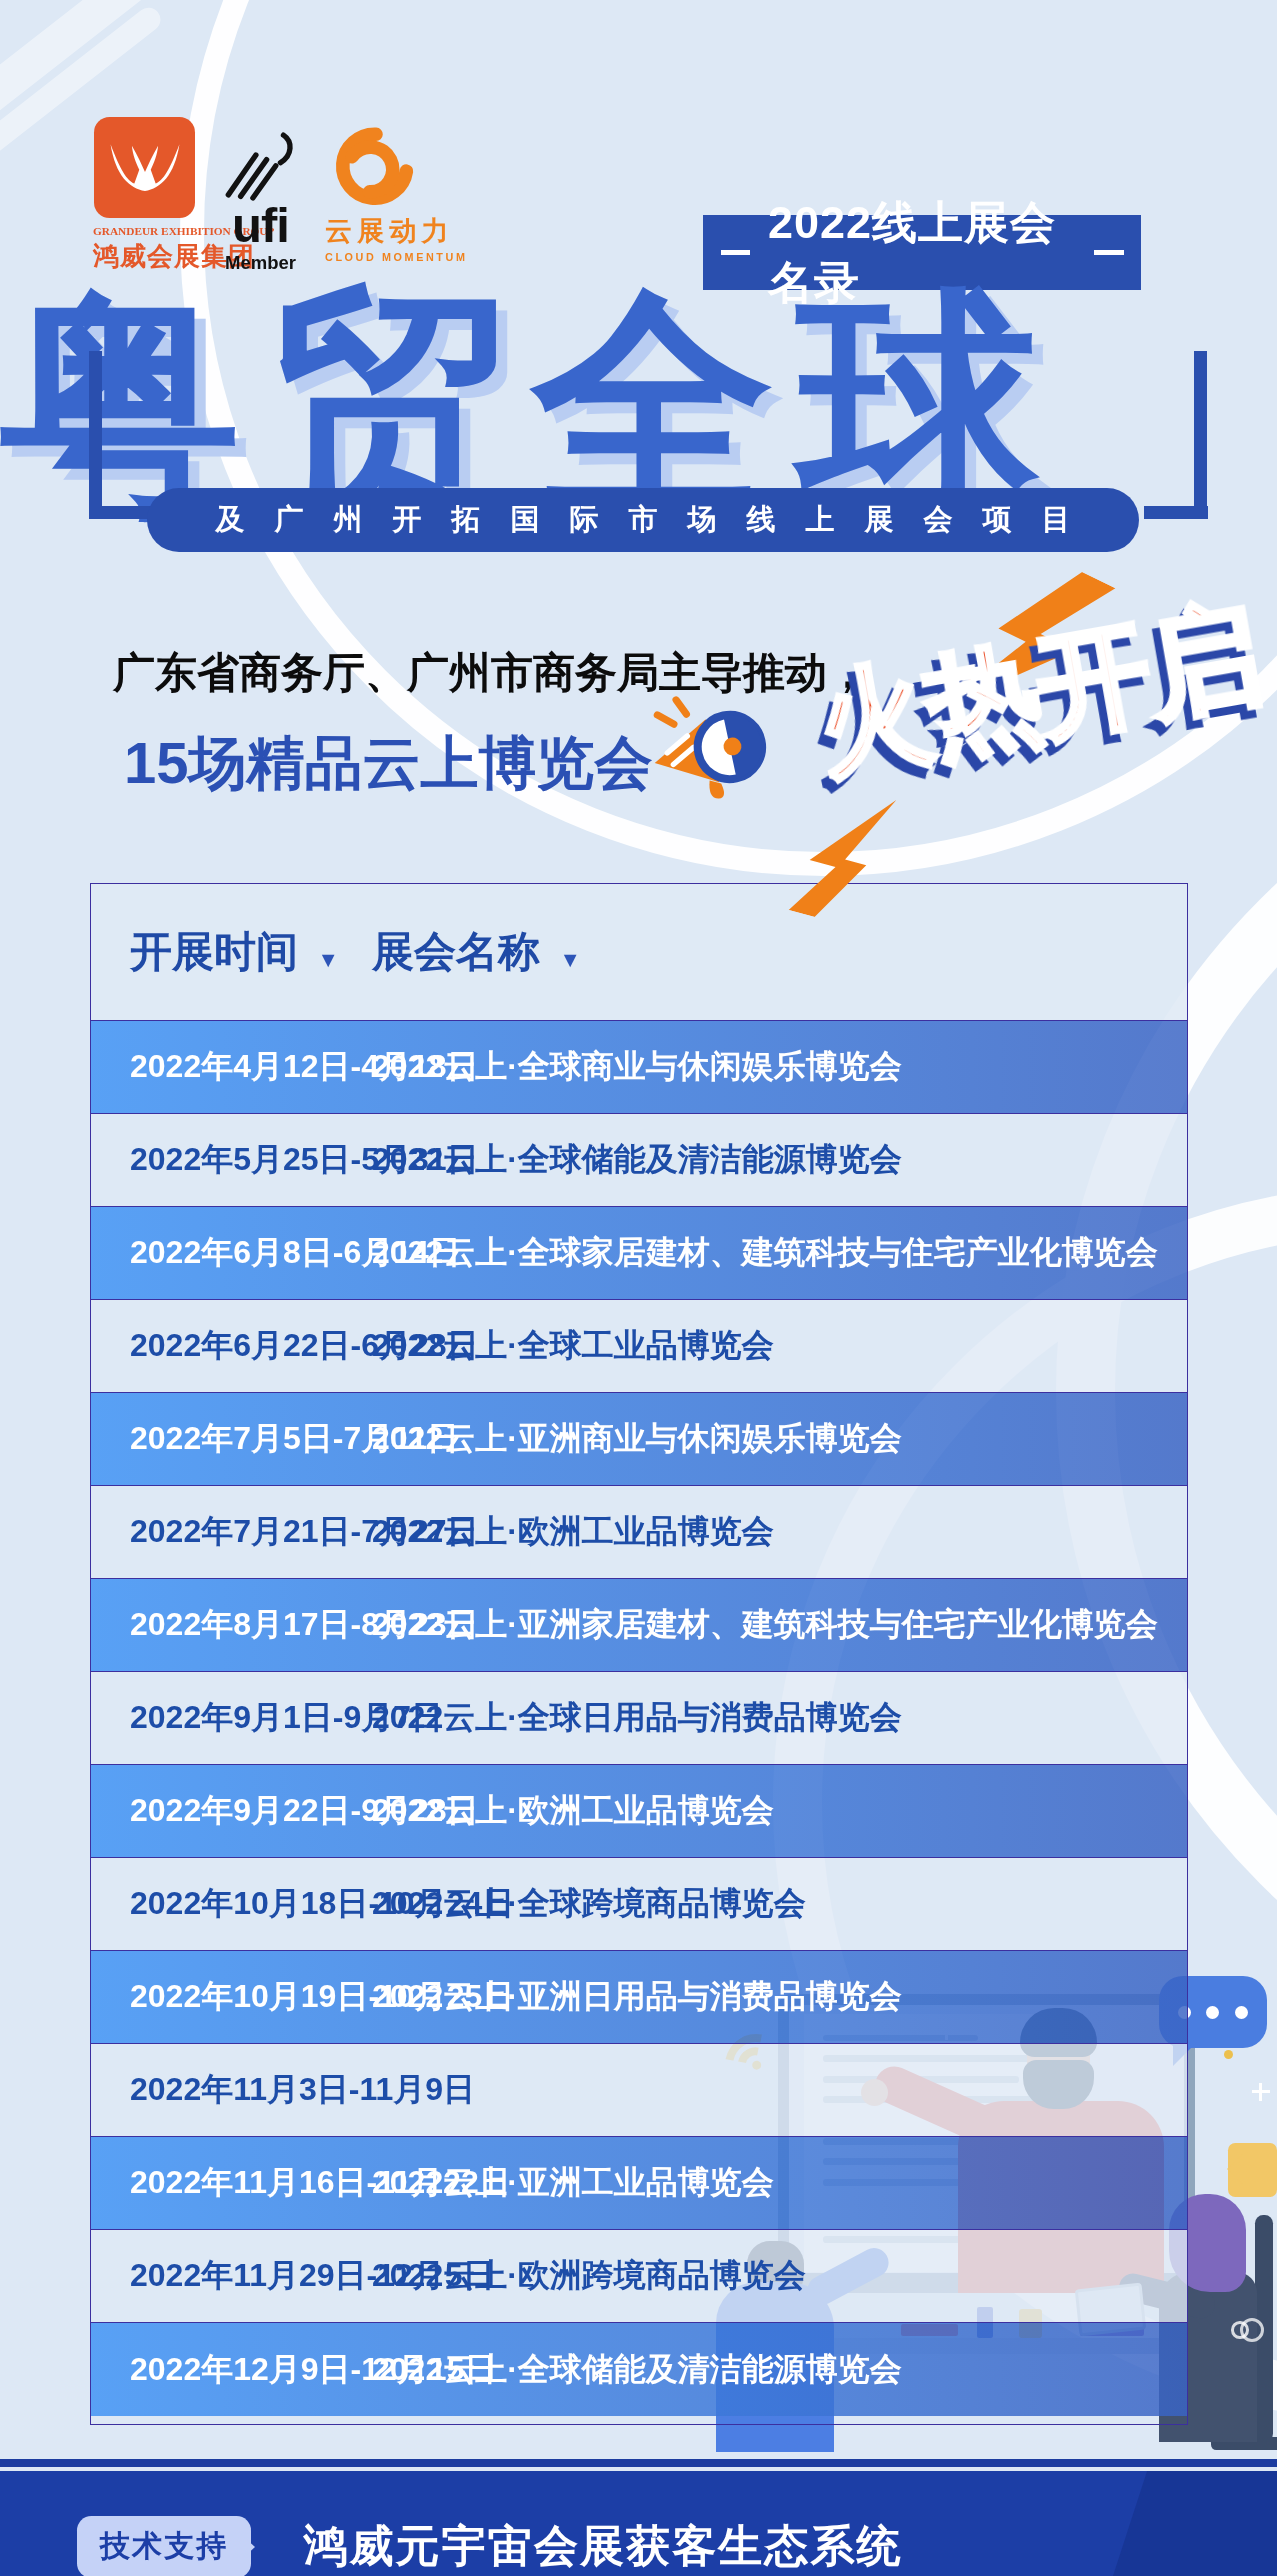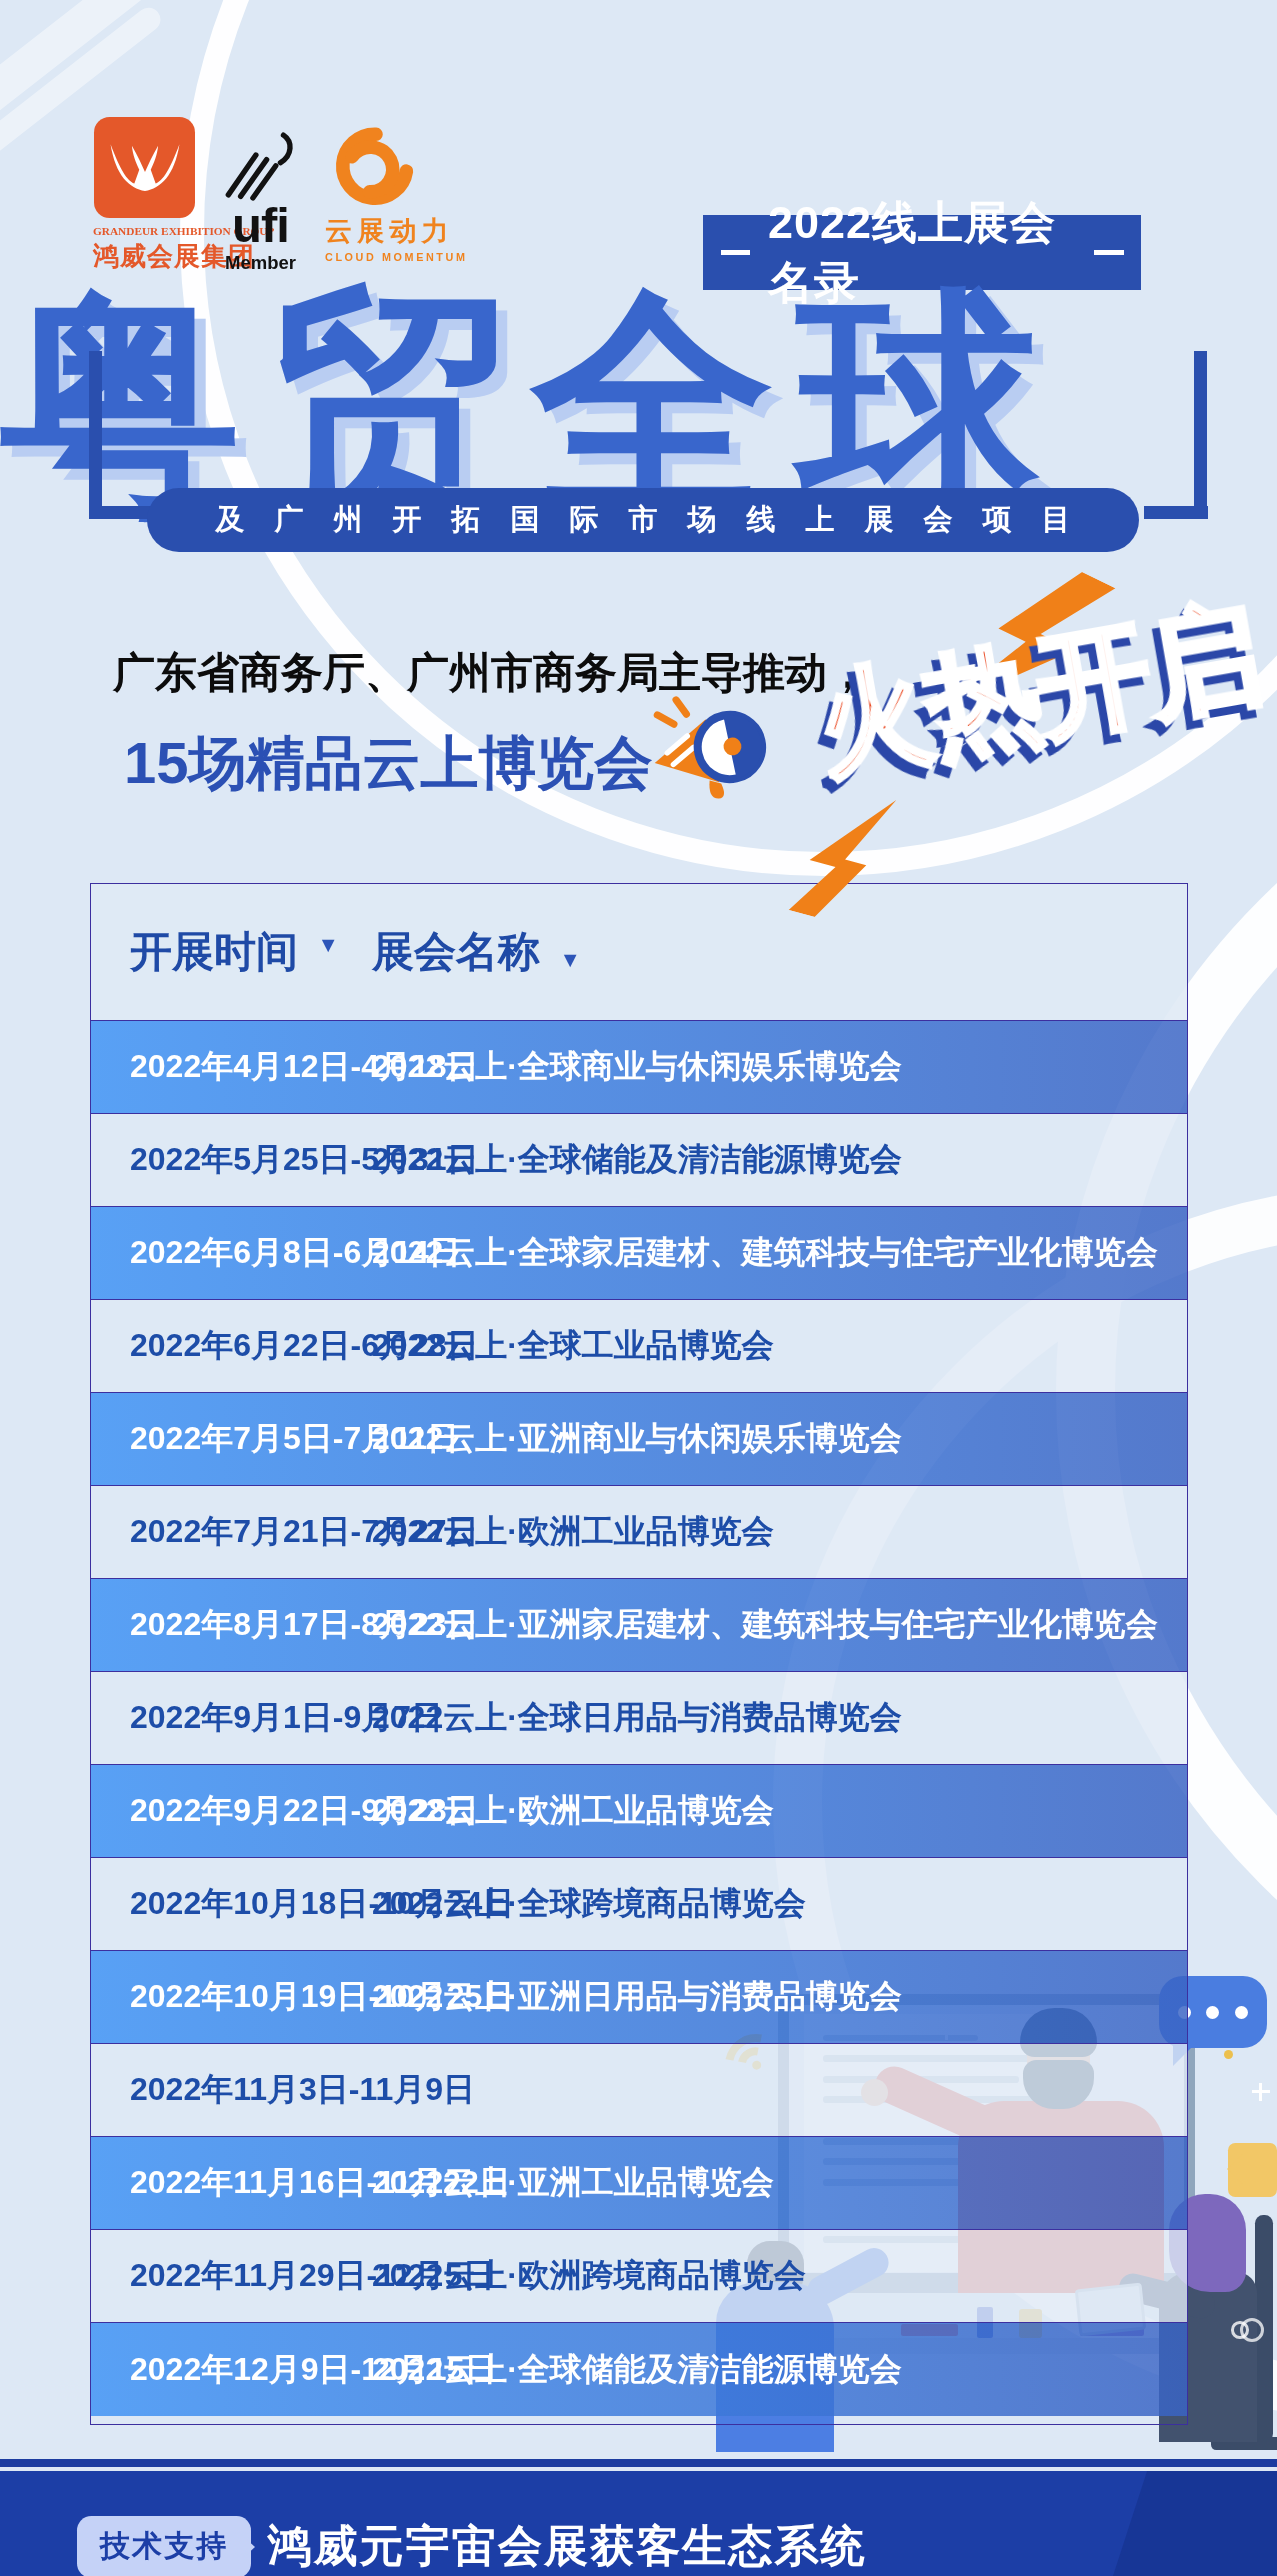--- a/index.html
+++ b/index.html
@@ -59,21 +59,21 @@
 .stamp{left:814px;top:613px;width:464px;font-size:114px;font-weight:900;letter-spacing:-2.1px;color:var(--stamp-red);
   -webkit-text-stroke:4.6px #fff;transform:rotate(-10deg);z-index:4;white-space:nowrap;
   filter:drop-shadow(-7.2px 8.2px 0 #2b47a8);}
 .bolt{position:absolute;z-index:3;}
 .megaphone{left:639px;top:675px;width:134px;height:134px;z-index:4;}
 
 
 .extable{left:90px;top:883px;width:1098px;height:1542px;border:1.5px solid var(--table-border);z-index:2;}
 .t-header{height:137px;background:rgba(223,233,245,.88);border-bottom:1.5px solid var(--table-border);
   display:flex;align-items:center;color:var(--header-text);font-weight:900;font-size:42px;}
-.t-col-date{padding-left:39px;width:281px;display:flex;align-items:flex-start;}
+.t-col-date{padding-left:39px;width:281px;display:flex;align-items:center;}
 .t-col-name{display:flex;align-items:center;}
 .sort-arrow{font-size:21.6px;margin-left:19.6px;transform:translateY(8.2px);color:#2d55b8;}
 .t-row{height:93px;display:flex;align-items:center;border-bottom:1.5px solid var(--table-border);font-weight:900;font-size:32px;}
 .t-row:last-child{border-bottom:none;}
 .t-row.blue{background:linear-gradient(90deg,rgba(63,147,245,.84),rgba(58,100,196,.84));color:#fff;}
 .t-row.light{background:rgba(223,233,245,.8);color:var(--row-light-text);}
 .t-row .date{padding-left:39px;width:281px;flex:none;white-space:nowrap;}
 .t-row .name{flex:1;white-space:nowrap;}
 
 
@@ -123,21 +123,21 @@
 
 
 .pre-footer-bar{left:0;top:2459px;width:1278px;height:8.2px;background:var(--footer-bar);z-index:3;}
 .footer{left:0;top:2471px;width:1278px;height:412px;background:var(--footer-bg);z-index:3;overflow:hidden;}
 .footer-streak{position:absolute;right:-72px;top:-62px;width:268px;height:567px;background:rgba(10,26,96,.22);transform:rotate(18deg);}
 .support-row{position:absolute;left:77px;top:45px;display:flex;align-items:center;}
 .support-badge{position:relative;background:var(--badge-bg);color:var(--footer-bg);font-size:30px;font-weight:900;
   padding:10.3px 23px;border-radius:14.4px;letter-spacing:2.1px;}
 .support-badge:after{content:"";position:absolute;right:-13.4px;top:50%;transform:translateY(-50%);
   border:10.3px solid transparent;border-left:11.3px solid var(--badge-bg);}
-.system-title{margin-left:16px;color:#fff;font-size:44px;font-weight:900;letter-spacing:2.1px;white-space:nowrap;}
+.system-title{margin-left:52px;color:#fff;font-size:44px;font-weight:900;letter-spacing:2.1px;white-space:nowrap;}
 </style>
 </head>
 <body>
 
 <div class="poster">
 
   <div class="ring ring-2"></div>
   <div class="ring ring-1"></div>
   <div class="ring ring-3"></div>
   <div class="streak streak-1"></div>

